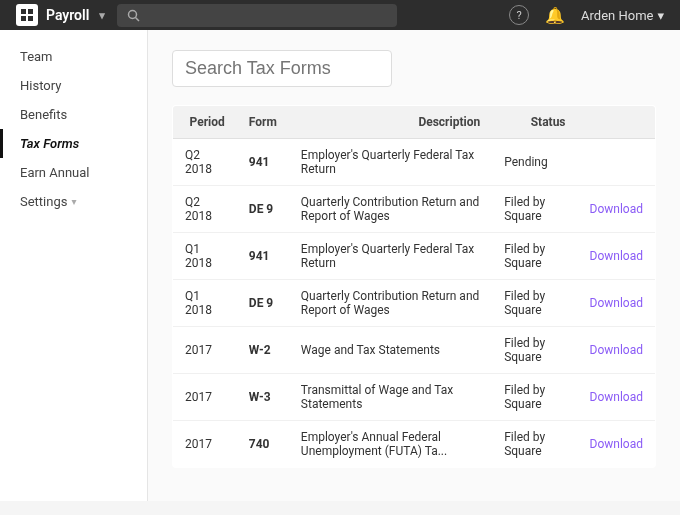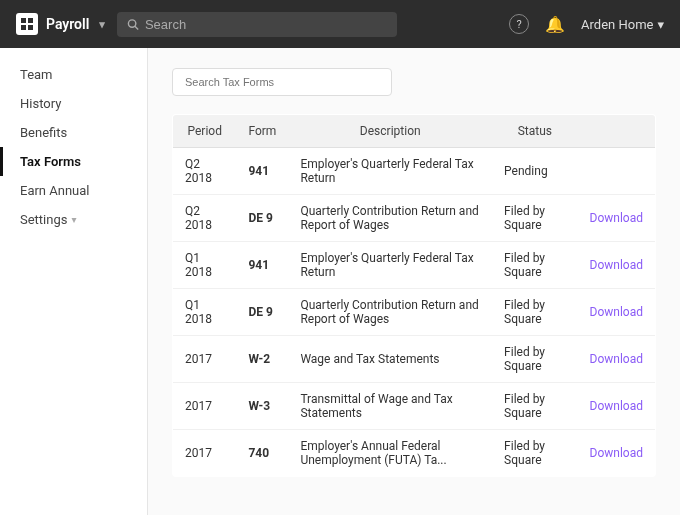--- a/index.html
+++ b/index.html
@@ -1,21 +1,21 @@
 <!DOCTYPE html>
 <html><head>
   <meta charset="utf-8">
   <style>
     * { box-sizing: border-box; margin: 0; padding: 0; }
     body { font-family: -apple-system, BlinkMacSystemFont, 'Segoe UI', Roboto, sans-serif; font-size: 13px; background: #f5f5f5; width: 680px; height: 515px; overflow: hidden; }
 
     
     .topnav {
       background: #2d2d2d;
-      height: 48px;
+      height: 30px;
       display: flex;
       align-items: center;
       padding: 0 16px;
       gap: 12px;
     }
     .topnav-brand {
       display: flex;
       align-items: center;
       gap: 8px;
       color: #fff;
@@ -99,20 +99,21 @@
       cursor: pointer;
       font-size: 13px;
       display: flex;
       align-items: center;
     }
     .sidebar-item.active {
       color: #111;
       font-weight: 600;
       border-left: 3px solid #111;
       padding-left: 17px;
+      font-style: italic;
     }
     .sidebar-item.has-sub {
       display: flex;
       align-items: center;
       gap: 4px;
       text-align: center;
     }
 
     
     .main {
@@ -120,42 +121,42 @@
       padding: 20px 24px;
       background: #fafafa;
       overflow-y: auto;
     }
 
     
     .tax-search {
       border: 1px solid #ddd;
       border-radius: 4px;
       padding: 7px 12px;
-      font-size: 11px;
+      font-size: 18px;
       color: #999;
       width: 220px;
       margin-bottom: 18px;
       background: #fff;
       outline: none;
     }
 
     
     .tax-table {
       width: 100%;
       border-collapse: collapse;
       background: #fff;
       border: 1px solid #e5e5e5;
       border-radius: 4px;
       overflow: hidden;
     }
     .tax-table th {
       background: #f2f2f2;
-      text-align: center;
+      text-align: right;
       padding: 9px 12px;
-      font-weight: 400;
+      font-weight: 700;
       font-size: 12px;
       color: #444;
       border-bottom: 1px solid #e0e0e0;
     }
     .tax-table td {
       padding: 9px 12px;
       font-size: 12px;
       color: #333;
       border-bottom: 1px solid #f0f0f0;
     }
@@ -180,21 +181,20 @@
     </div>
     <span>Payroll</span>
     <span class="topnav-chevron">▾</span>
   </div>
 
   <div class="topnav-search">
     <svg width="13" height="13" viewBox="0 0 13 13" fill="none">
       <circle cx="5.5" cy="5.5" r="4" stroke="#aaa" stroke-width="1.5"></circle>
       <line x1="8.5" y1="8.5" x2="12" y2="12" stroke="#aaa" stroke-width="1.5"></line>
     </svg>
-    <input type="text" placeholder="Search" style="">
   </div>
 
   <div class="topnav-right">
     <div class="topnav-help">
       <span>?</span>
     </div>
     <span class="topnav-bell">🔔</span>
     <div class="topnav-user">
       <span>Arden Home</span>
       <span>▾</span>

